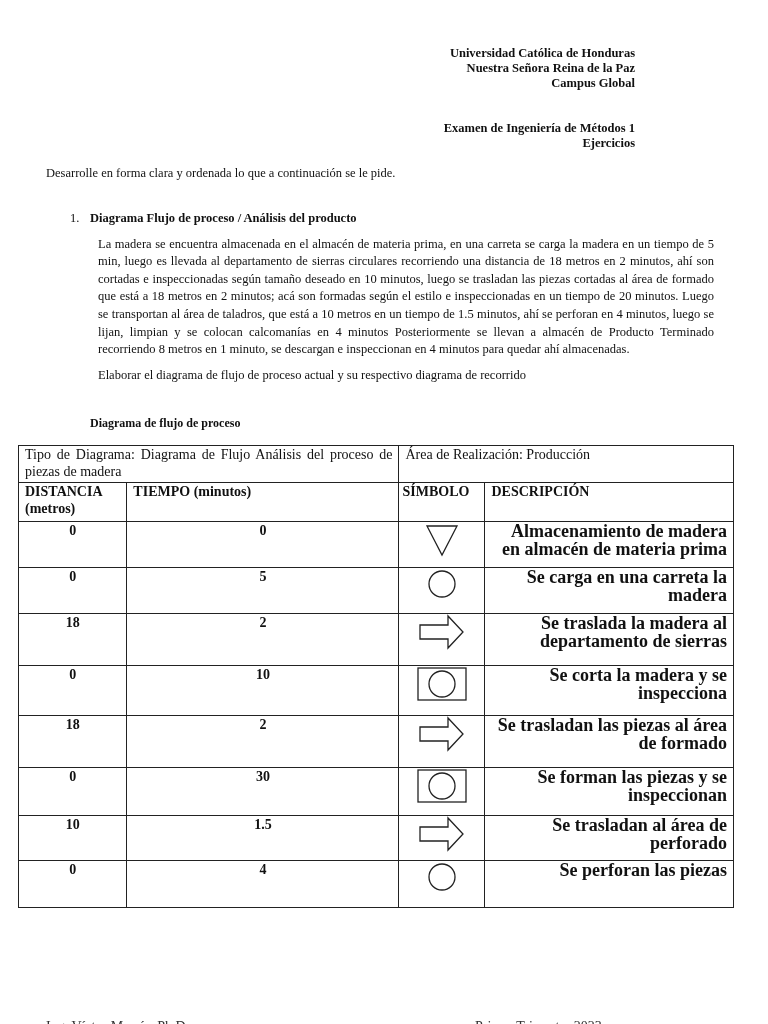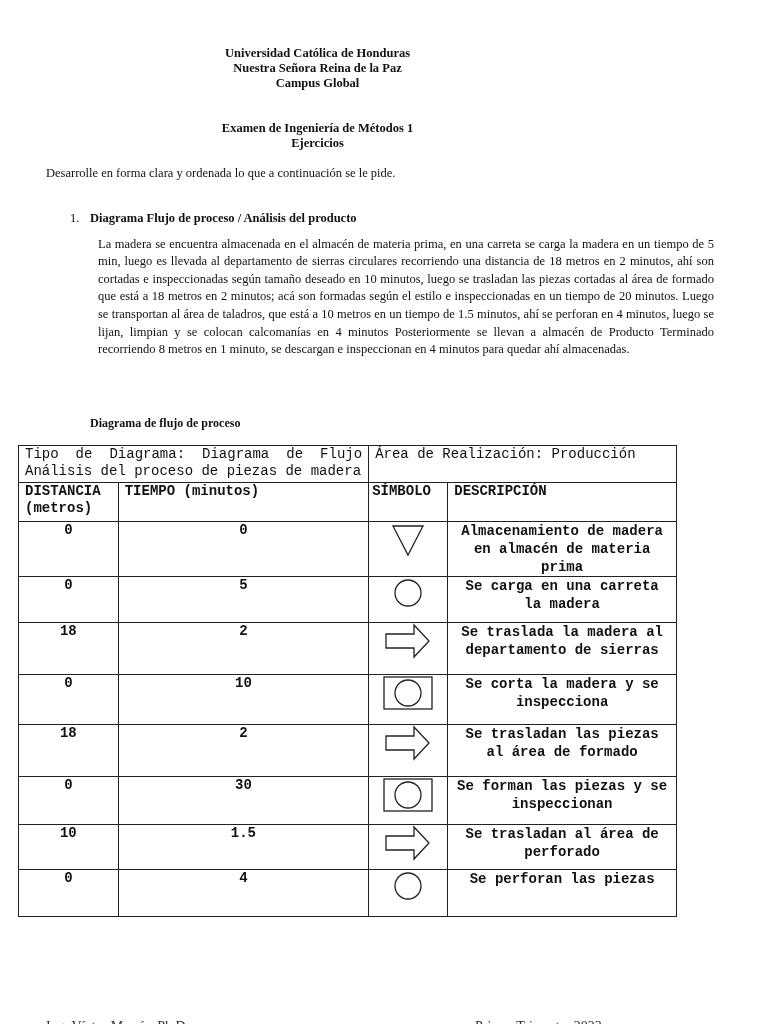--- a/index.html
+++ b/index.html
@@ -1,52 +1,53 @@
 <!DOCTYPE html>
 <html><head>
 <meta charset="utf-8">
 <style>
   html, body { margin: 0; padding: 0; background: #ffffff; }
   body { width: 768px; height: 1024px; position: relative; overflow: hidden;
          font-family: "Liberation Serif", "DejaVu Serif", serif; color: #111; }
-  .hdr { position: absolute; left: 0; width: 635px; text-align: center; font-weight: bold; font-size: 12.5px; line-height: 15px; }
+  .hdr { position: absolute; left: 0; width: 635px; text-align: right; font-weight: bold; font-size: 12.5px; line-height: 15px; }
   .intro { position: absolute; left: 46px; top: 166px; font-size: 12.5px; }
   .q { position: absolute; left: 70px; top: 210px; width: 652px; font-size: 12.5px; line-height: 17.6px; }
   .q .num { position: absolute; left: 0; top: 0; }
   .q .title { position: absolute; left: 20px; top: 0; font-weight: bold; }
   .q .body { position: absolute; left: 20px; top: 17.6px; width: 632px; text-align: justify; }
   .q .body p { margin: 8px; }
   .sub { position: absolute; left: 90px; top: 416px; font-size: 12px; font-weight: bold; }
-  table.fp { position: absolute; left: 18px; top: 445px; border-collapse: collapse; width: 659px; table-layout: fixed; font-size: 14px; font-family: Liberation Mono, monospace; }
+  table.fp { position: absolute; left: 18px; top: 445px; border-collapse: collapse; width: 716px; table-layout: fixed; font-size: 14px; }
   table.fp td { border: 1.4px solid #222; padding: 0 6px; vertical-align: top; line-height: 17px; }
   .c1 { width: 92px; } .c2 { width: 231px; } .c3 { width: 73px; } .c4 { width: 211px; }
   .just { text-align: justify; }
   .bold { font-weight: bold; }
   .hrow td { vertical-align: middle; }
   .drow td { text-align: center; vertical-align: middle; font-weight: bold; }
-  .drow .desc { font-size: 14px; line-height: 18px; }
+  .drow .desc { font-size: 18px; line-height: 18px; text-align: right; }
   .sym svg { display: block; margin: 0 auto; }
   .foot { position: absolute; top: 1019px; font-size: 14px; color: #333; }
 </style>
 </head>
 <body>
 
 <div class="hdr" style="top:46px">Universidad Católica de Honduras</div>
 <div class="hdr" style="top:61px">Nuestra Señora Reina de la Paz</div>
 <div class="hdr" style="top:76px">Campus Global</div>
 <div class="hdr" style="top:121px">Examen de Ingeniería de Métodos 1</div>
 <div class="hdr" style="top:136px">Ejercicios</div>
 
 <div class="intro">Desarrolle en forma clara y ordenada lo que a continuación se le pide.</div>
 
 <div class="q">
   <span class="num">1.</span>
   <span class="title">Diagrama Flujo de proceso / Análisis del producto</span>
   <div class="body">
     <p>La madera se encuentra almacenada en el almacén de materia prima, en una carreta se carga la madera en un tiempo de 5 min, luego es llevada al departamento de sierras circulares recorriendo una distancia de 18 metros en 2 minutos, ahí son cortadas e inspeccionadas según tamaño deseado en 10 minutos, luego se trasladan las piezas cortadas al área de formado que está a 18 metros en 2 minutos; acá son formadas según el estilo e inspeccionadas en un tiempo de 20 minutos.  Luego se transportan al área de taladros, que está a 10 metros en un tiempo de 1.5 minutos, ahí se perforan en 4 minutos, luego se lijan, limpian y se colocan calcomanías en 4 minutos Posteriormente se llevan a almacén de Producto Terminado recorriendo 8 metros en 1 minuto, se descargan e inspeccionan en 4 minutos para quedar ahí almacenadas.</p>
+    <p>Elaborar el diagrama de flujo de proceso actual y su respectivo diagrama de recorrido</p>
   </div>
 </div>
 
 <div class="sub">Diagrama de flujo de proceso</div>
 
 <table class="fp">
   <colgroup>
       <col class="c1">
       <col class="c2">
       <col class="c3">

